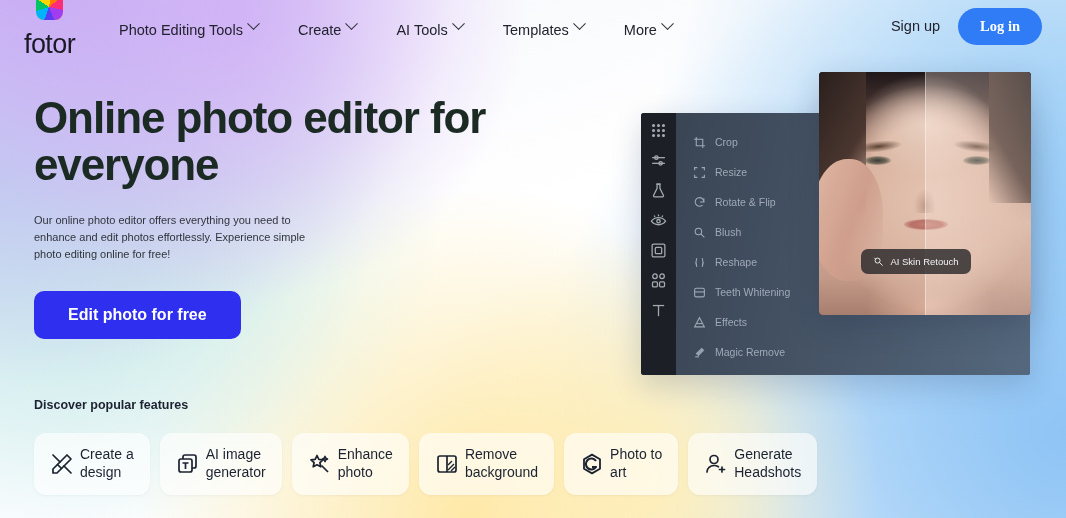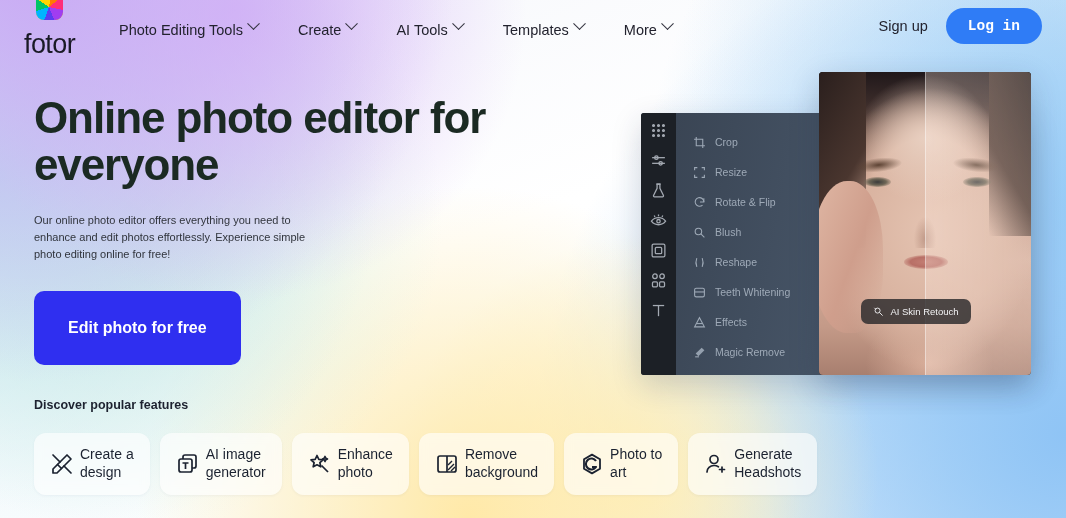--- a/index.html
+++ b/index.html
@@ -60,42 +60,42 @@
     width: 9px; height: 9px; display: inline-block;
     border-right: 1.7px solid #33333f; border-bottom: 1.7px solid #33333f;
     transform: rotate(45deg) translate(-2px,-2px);
   }
   .header-right { margin-left: auto; display: flex; align-items: center; gap: 18px; }
   .signup {
     font-size: 14.5px; color: #22222e; cursor: pointer; white-space: nowrap;
   }
   .login {
     background: #2f7cf6; color: #fff; border: none;
-    font-family: Liberation Mono, monospace; font-size: 14.5px; font-weight: 600;
+    font-family: Liberation Serif, serif; font-size: 14.5px; font-weight: 600;
     padding: 10px 22px; border-radius: 22px; cursor: pointer;
     white-space: nowrap;
   }
 
   
   .hero-left { position: absolute; left: 34px; top: 94px; width: 520px; }
   .hero-title {
     font-size: 44px; line-height: 1.07; font-weight: 700;
     color: #1b2a23; letter-spacing: -1.1px; white-space: pre-line;
   }
   .hero-sub {
     margin-top: 24px;
     font-size: 11px; line-height: 1.55; color: #30343c;
     white-space: pre-line; max-width: 470px;
   }
   .cta {
     margin-top: 28px;
     display: inline-block; background: #2f2ff0; color: #fff;
     border: none; font-family: inherit;
     font-size: 16px; font-weight: 700;
-    padding: 28px 34px; border-radius: 10px; cursor: pointer;
+    padding: 15px 34px; border-radius: 10px; cursor: pointer;
   }
 
   
   .features { position: absolute; left: 34px; top: 398px; width: 1010px; }
   .features-title {
     font-size: 12.5px; font-weight: 700; color: #1d2230; margin-bottom: 21px;
   }
   .cards { display: flex; gap: 10px; }
   .card {
     background: rgba(255,255,255,0.62);
@@ -139,21 +139,21 @@
     display: flex; align-items: center; gap: 9px;
     height: 30px; padding-left: 17px;
     color: #aeb9c6; font-size: 10.5px;
     opacity: .86;
     filter: blur(0.45px);
   }
   .ed-row .mi { width: 13px; height: 13px; flex: 0 0 13px; }
   .ed-row .mi svg { width: 13px; height: 13px; display: block; }
   .ed-photo {
     position: absolute; left: 819px; top: 72px;
-    width: 212px; height: 303px;
+    width: 212px; height: 243px;
     border-radius: 4px; overflow: hidden;
     box-shadow: 0 10px 30px rgba(28,40,70,0.22);
     background: #1a1412;
   }
   .ed-photo .face {
     position: absolute; inset: 0;
     background:
       radial-gradient(ellipse 46% 30% at 50% 22%, #e8cfc0 0%, rgba(232,207,192,0) 70%),
       radial-gradient(ellipse 60% 55% at 52% 52%, #e4c3b1 0%, #d9b3a0 55%, rgba(217,179,160,0) 85%),
       radial-gradient(ellipse 34% 26% at 22% 62%, #dfb9a6 0%, rgba(223,185,166,0) 72%),

